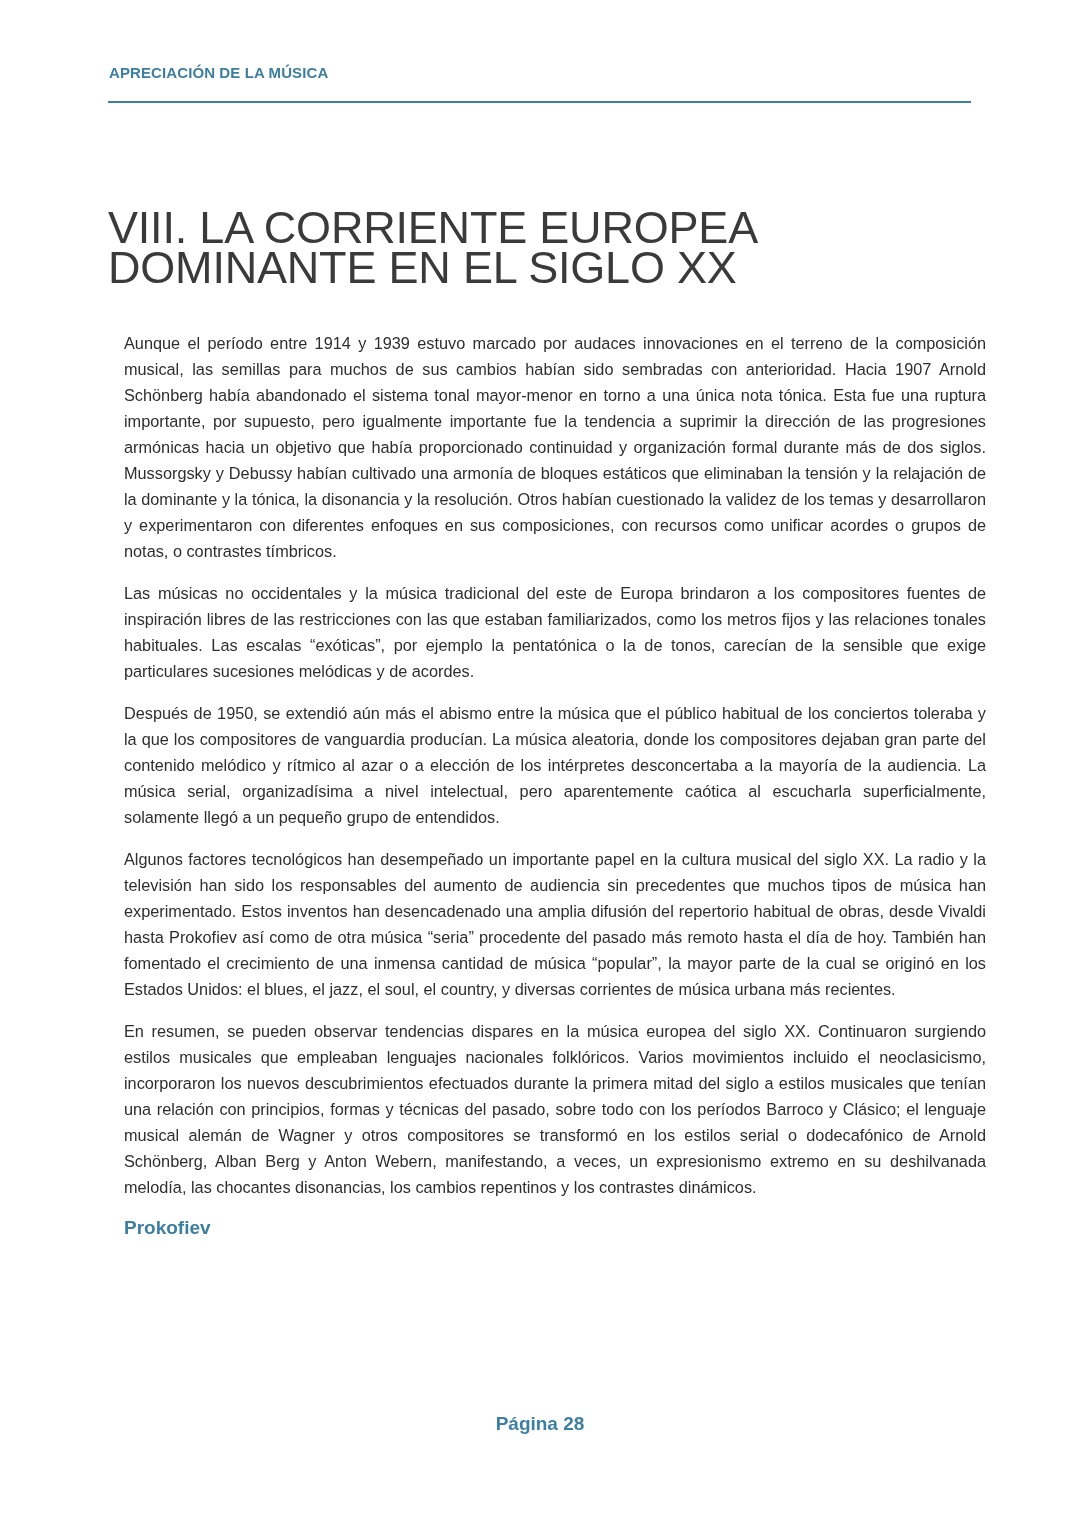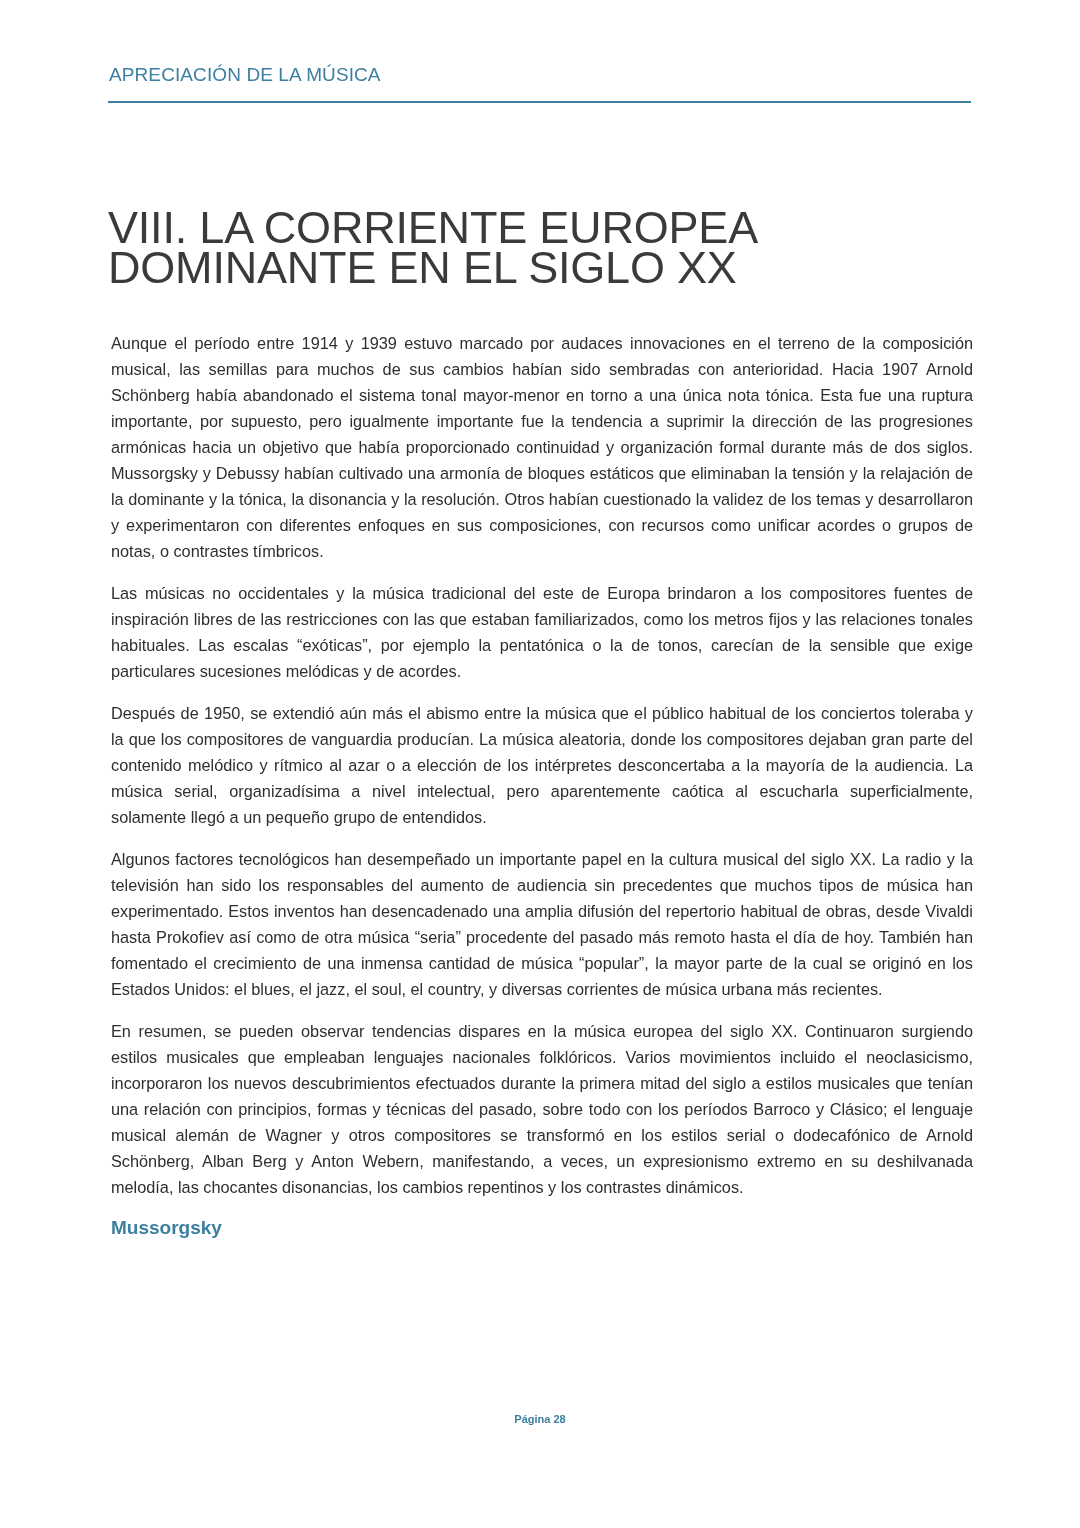--- a/index.html
+++ b/index.html
@@ -18,24 +18,24 @@
     .page {
       position: absolute;
       left: 0; top: 0;
       width: 1080px;
       height: 1528px;
     }
     .running-header {
       position: absolute;
       left: 109px;
       top: 64px;
-      font-size: 19px;
+      font-size: 15px;
       letter-spacing: 0.1px;
       color: #3d7fa0;
-      font-weight: normal;
+      font-weight: bold;
     }
     .header-rule {
       position: absolute;
       left: 108px;
       top: 101px;
       width: 863px;
       height: 2px;
       background: #3d7fa0;
     }
     .chapter-title {
@@ -45,21 +45,21 @@
       width: 830px;
       font-size: 45px;
       line-height: 40px;
       font-weight: normal;
       color: #3a3a3a;
       margin: 0;
       letter-spacing: -0.2px;
     }
     .body-text {
       position: absolute;
-      left: 111px;
+      left: 124px;
       top: 330px;
       width: 862px;
     }
     .body-text p {
       margin: 0 0 16px 0;
       font-size: 16.3px;
       line-height: 26px;
       text-align: justify;
       color: #2e2e2e;
     }
@@ -69,21 +69,21 @@
       line-height: 24px;
       font-weight: bold;
       color: #3d7fa0;
     }
     .page-number {
       position: absolute;
       left: 0;
       width: 1080px;
       top: 1413px;
       text-align: center;
-      font-size: 11px;
+      font-size: 19px;
       font-weight: bold;
       color: #3d7fa0;
     }
   </style>
 </head>
 <body>
 
 <div class="page">
 
   <div class="running-header">APRECIACIÓN DE LA MÚSICA</div>
@@ -92,18 +92,18 @@
 
   <h1 class="chapter-title">VIII. LA CORRIENTE EUROPEA DOMINANTE EN EL SIGLO XX</h1>
 
   <div class="body-text">
     <p>Aunque el período entre 1914 y 1939 estuvo marcado por audaces innovaciones en el terreno de la composición musical, las semillas para muchos de sus cambios habían sido sembradas con anterioridad. Hacia 1907 Arnold Schönberg había abandonado el sistema tonal mayor-menor en torno a una única nota tónica. Esta fue una ruptura importante, por supuesto, pero igualmente importante fue la tendencia a suprimir la dirección de las progresiones armónicas hacia un objetivo que había proporcionado continuidad y organización formal durante más de dos siglos. Mussorgsky y Debussy habían cultivado una armonía de bloques estáticos que eliminaban la tensión y la relajación de la dominante y la tónica, la disonancia y la resolución. Otros habían cuestionado la validez de los temas y desarrollaron y experimentaron con diferentes enfoques en sus composiciones, con recursos como unificar acordes o grupos de notas, o contrastes tímbricos.</p>
     <p>Las músicas no occidentales y la música tradicional del este de Europa brindaron a los compositores fuentes de inspiración libres de las restricciones con las que estaban familiarizados, como los metros fijos y las relaciones tonales habituales. Las escalas “exóticas”, por ejemplo la pentatónica o la de tonos, carecían de la sensible que exige particulares sucesiones melódicas y de acordes.</p>
     <p>Después de 1950, se extendió aún más el abismo entre la música que el público habitual de los conciertos toleraba y la que los compositores  de vanguardia producían. La música aleatoria, donde los compositores dejaban gran parte del contenido melódico y rítmico al azar o a elección de los intérpretes desconcertaba a la mayoría de la audiencia. La música serial, organizadísima a nivel intelectual, pero aparentemente caótica al escucharla superficialmente, solamente llegó a un pequeño grupo de entendidos.</p>
     <p>Algunos factores tecnológicos han desempeñado un importante papel en la cultura musical del siglo XX. La radio y la televisión han sido los responsables del aumento de audiencia sin precedentes que muchos tipos de música han experimentado. Estos inventos han desencadenado una amplia difusión del repertorio habitual de obras, desde Vivaldi hasta Prokofiev así como de otra música “seria” procedente del pasado más remoto hasta el día de hoy. También han fomentado el crecimiento de una inmensa cantidad de música “popular”, la mayor parte de la cual se originó en los Estados Unidos: el blues, el jazz, el soul, el country, y diversas corrientes de música urbana más recientes.</p>
     <p>En resumen, se pueden observar tendencias dispares en la música europea del siglo XX. Continuaron surgiendo estilos musicales que empleaban lenguajes nacionales folklóricos. Varios movimientos incluido el neoclasicismo, incorporaron los nuevos descubrimientos efectuados durante la primera mitad del siglo a estilos musicales que tenían una relación con principios,  formas y técnicas del pasado, sobre todo con los períodos Barroco y Clásico; el lenguaje musical alemán de Wagner y otros compositores se transformó en los estilos serial o dodecafónico de Arnold Schönberg, Alban Berg y Anton Webern, manifestando, a veces, un expresionismo extremo en su deshilvanada melodía, las chocantes disonancias, los cambios repentinos y los contrastes dinámicos.</p>
 
-    <h2 class="section-heading">Mussorgsky</h2>
+    <h2 class="section-heading">Prokofiev</h2>
   </div>
 
   <div class="page-number">Página 28</div>
 
 </div>
 
 </body></html>

